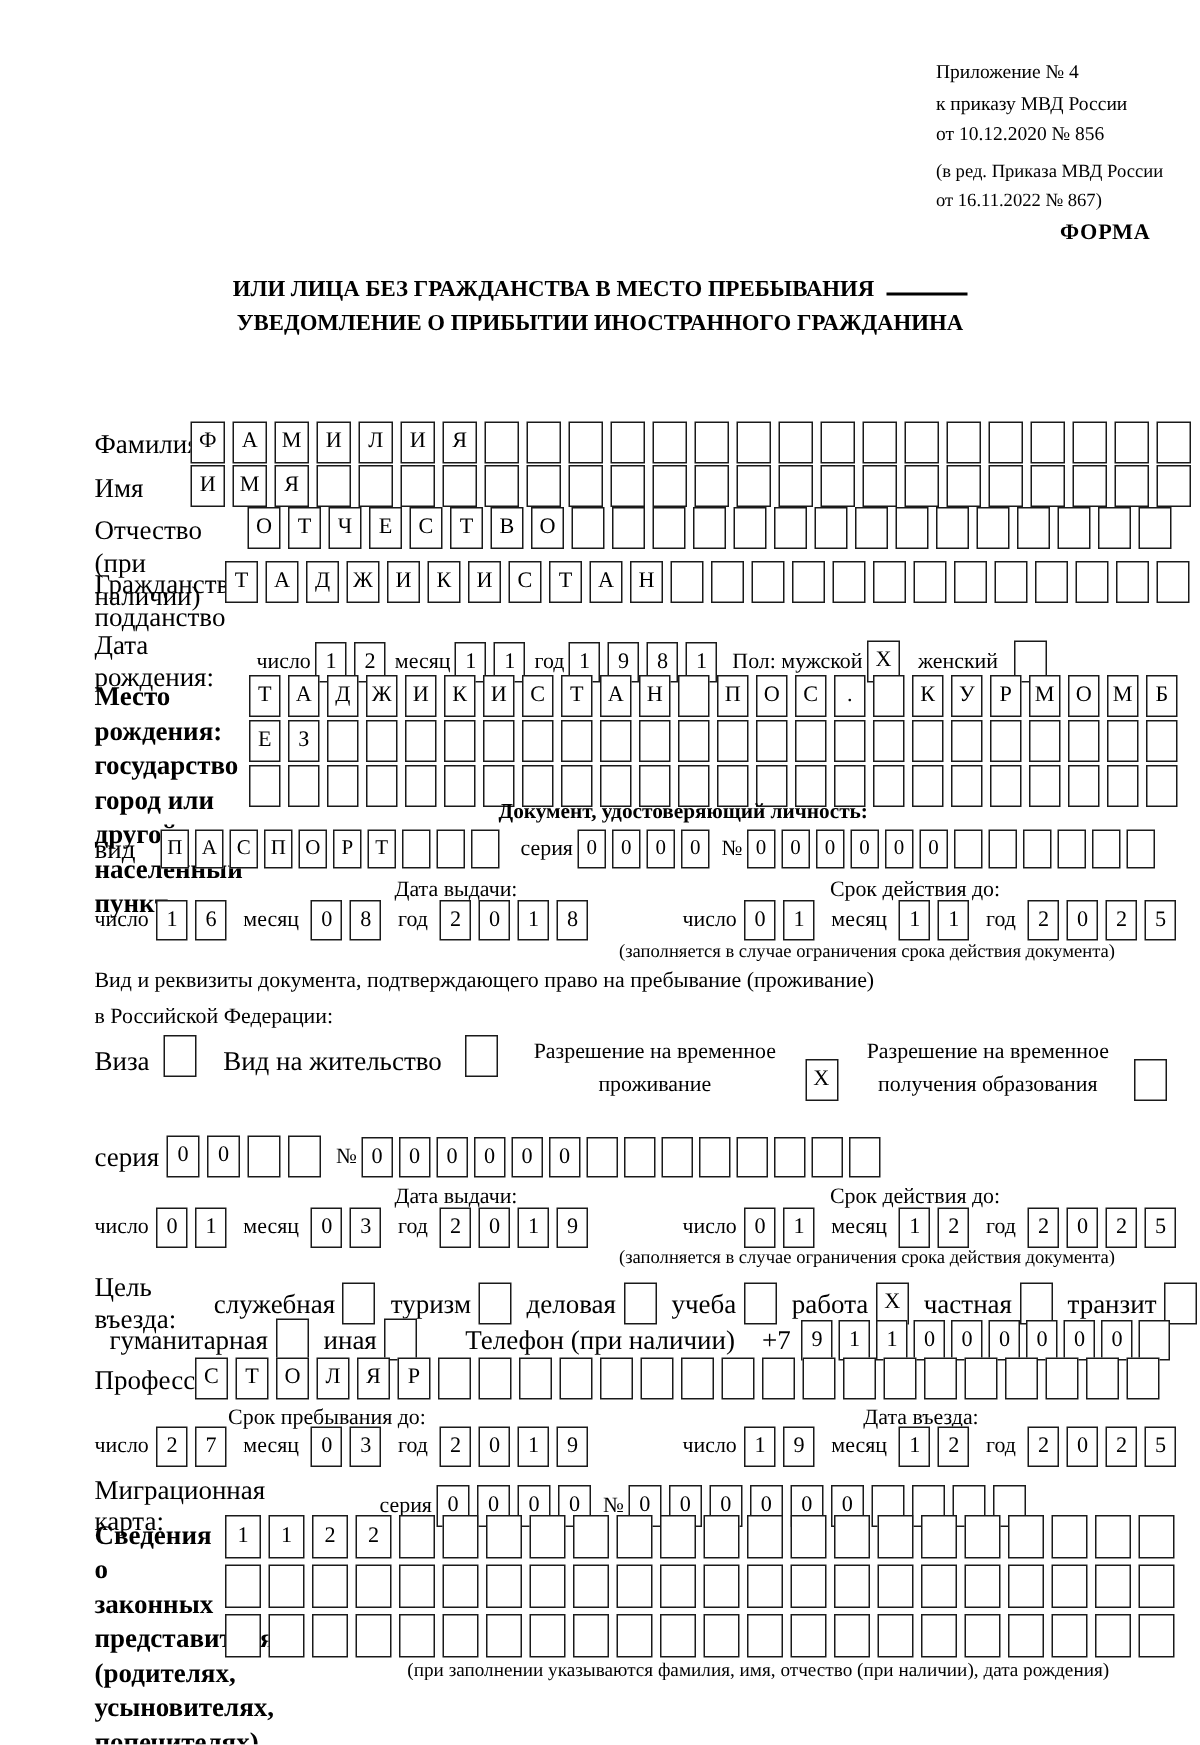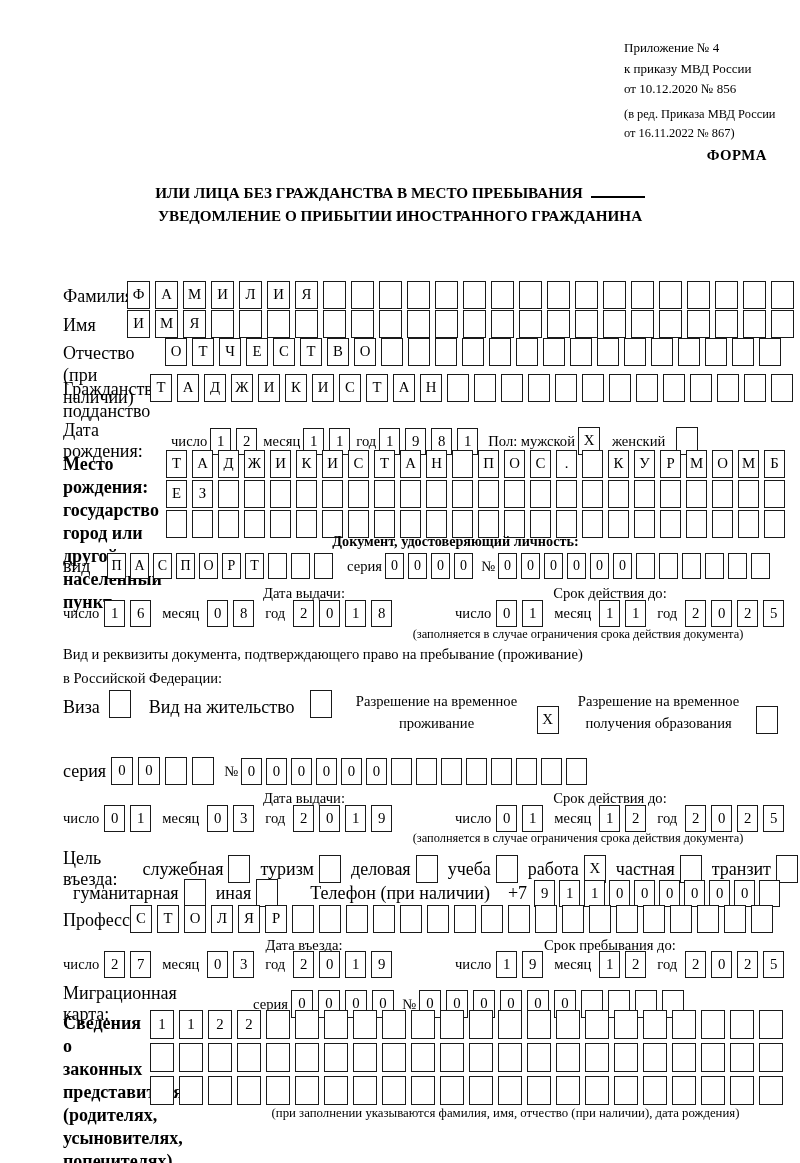--- a/index.html
+++ b/index.html
@@ -573,22 +573,22 @@
           <span class="cell"></span>
           <span class="cell"></span>
           <span class="cell"></span>
           <span class="cell"></span>
           <span class="cell"></span>
           <span class="cell"></span>
         </div>
     </div>
 
     <div class="r hdr" style="top:937px;width:735px">
+      <div style="width:310px;text-align:center">Срок пребывания до:</div>
       <div style="width:392px;text-align:center;padding-left:90px;box-sizing:border-box">Дата въезда:</div>
-      <div style="width:310px;text-align:center">Срок пребывания до:</div>
     </div>
 
     <div class="r" style="top:951px">
       <div class="dg" style="width:392px">
         <span>число</span>
         <span class="cells dg">
             <span class="cell">2</span>
             <span class="cell">7</span>
           </span>
         <span class="w">месяц</span>

